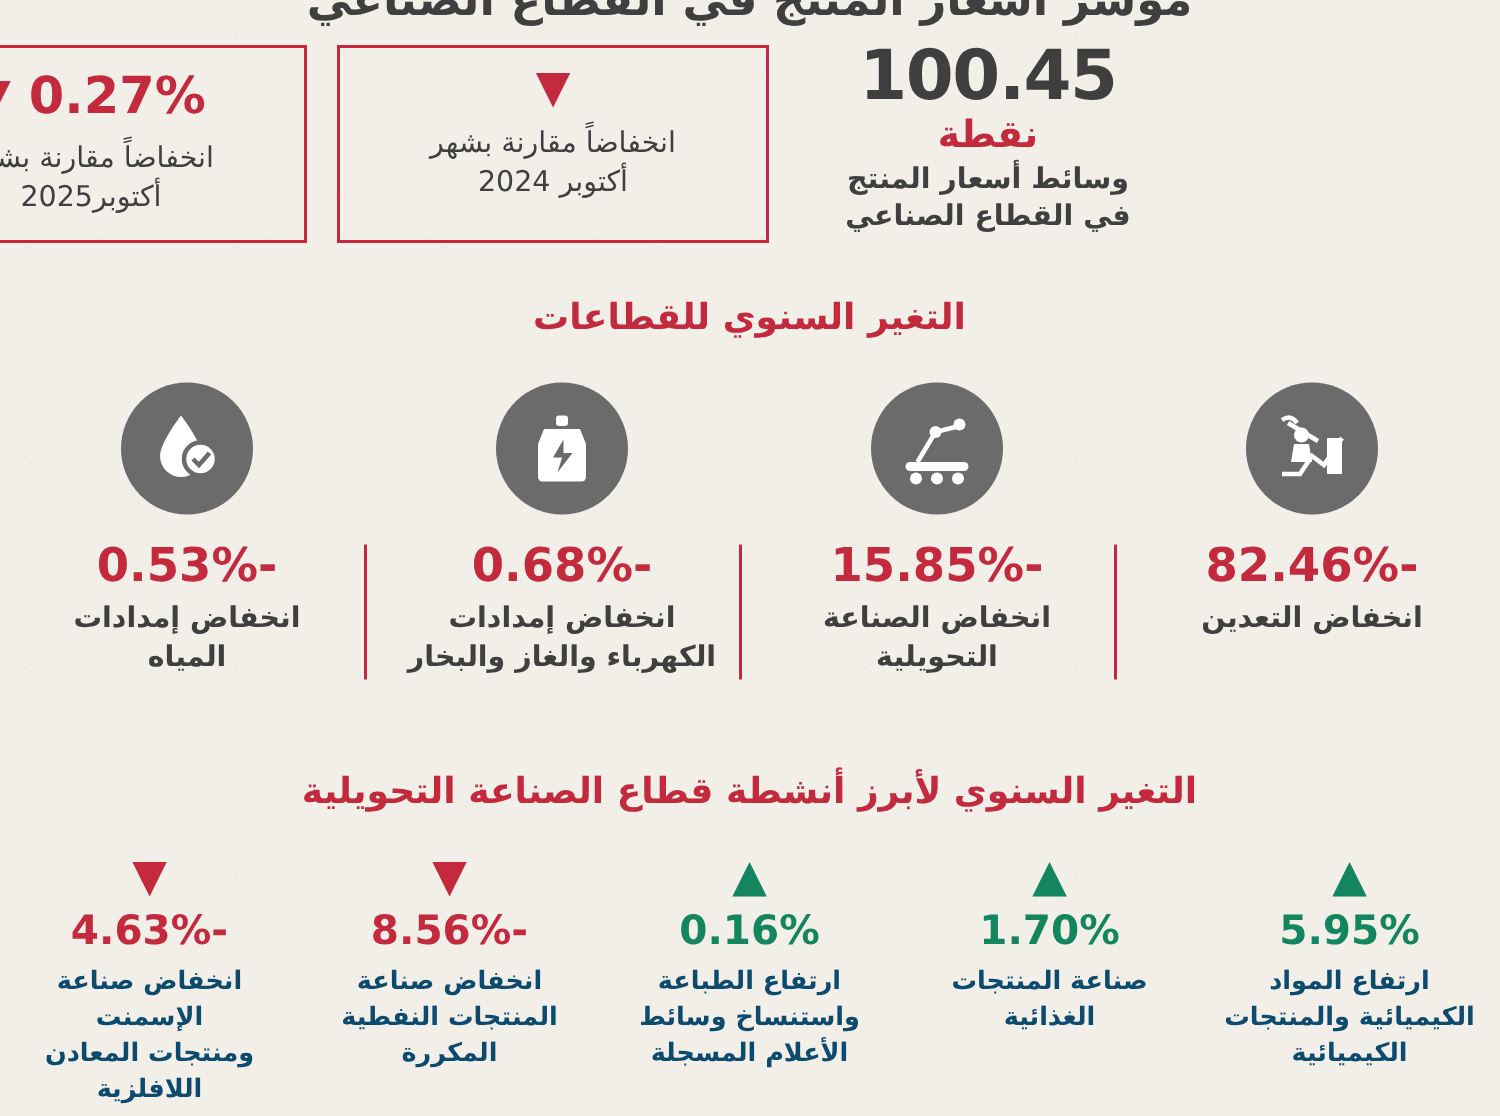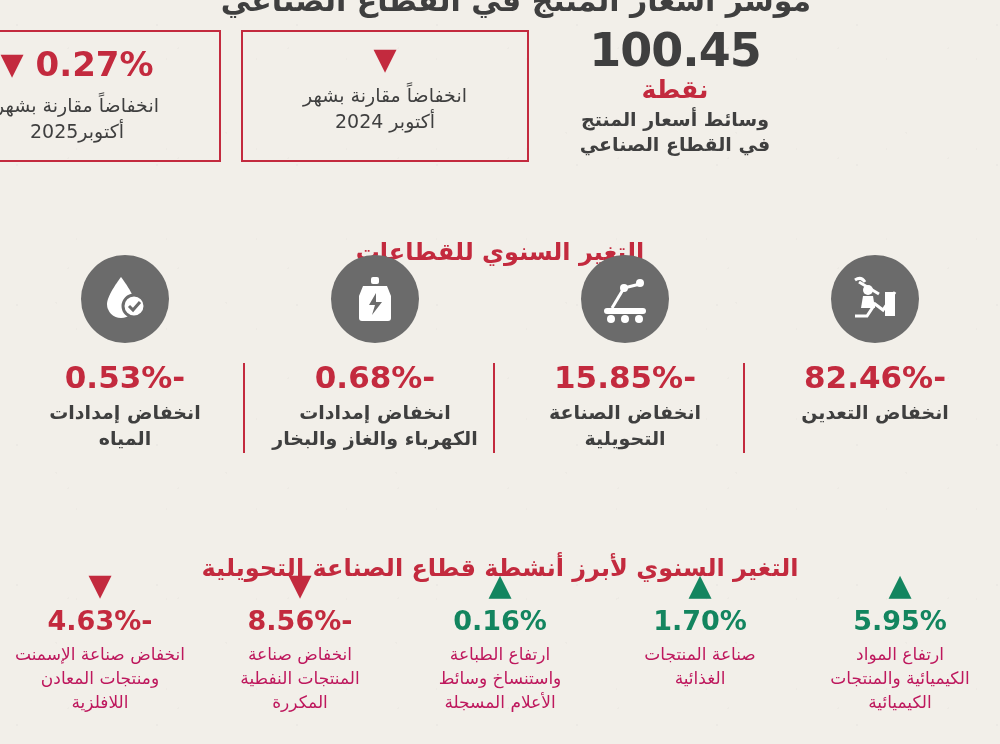--- a/index.html
+++ b/index.html
@@ -17,21 +17,21 @@
       radial-gradient(circle at 33% 78%, rgba(0,0,0,0.018) 0 1px, transparent 1px),
       radial-gradient(circle at 85% 66%, rgba(0,0,0,0.02) 0 1px, transparent 1px);
     background-size: 140px 140px, 110px 110px, 170px 170px, 90px 90px;
   }
 
   .crimson { color: #c32a3e; }
   .green   { color: #13855f; }
 
   
   .top-band {
-    position: absolute; top: 0; left: 16px; width: 801px; height: 182px;
+    position: absolute; top: 0; left: 0; width: 801px; height: 182px;
     display: flex; flex-direction: row-reverse; align-items: flex-start;
   }
   .headline-strip {
     position: absolute; top: 0; left: 0; width: 1000px; height: 18px;
     overflow: hidden; text-align: center;
   }
   .headline-strip span {
     display: block; font-size: 30px; font-weight: bold; color: #3f3f3f;
     line-height: 30px; margin-top: -14px;
   }
@@ -63,21 +63,21 @@
   .change-pct { font-size: 34px; font-weight: bold; color: #c32a3e; line-height: 40px; }
   .arrow-glyph { font-size: 30px; line-height: 30px; font-weight: bold; }
   .change-desc {
     font-size: 19px; font-weight: normal; color: #3f3f3f;
     line-height: 26px; margin-top: 8px;
   }
 
   
   .section-title {
     position: absolute; width: 1000px; text-align: center;
-    font-size: 24px; font-weight: bold; color: #c32a3e; margin-top: 41px;
+    font-size: 24px; font-weight: bold; color: #c32a3e;
   }
   .section-title.sec-1 { top: 197px; }
   .section-title.sec-2 { top: 512px; line-height: 30px; }
 
   
   .sectors {
     position: absolute; top: 255px; left: 0; width: 1000px; height: 230px;
     display: flex; flex-direction: row; justify-content: space-around; align-items: flex-start;
   }
   .sector {
@@ -101,21 +101,21 @@
   }
 
   
   .activities {
     position: absolute; top: 568px; left: 0; width: 1000px; height: 176px;
     display: flex; flex-direction: row; justify-content: space-around; align-items: flex-start;
   }
   .activity { width: 190px; text-align: center; }
   .act-arrow { height: 34px; font-size: 30px; font-weight: bold; line-height: 34px; }
   .act-pct { font-size: 27px; font-weight: bold; line-height: 34px; margin-top: 2px; }
-  .act-label { font-size: 17px; font-weight: normal; color: #be185d; line-height: 24px; margin-top: 4px; }
+  .act-label { font-size: 17px; font-weight: bold; color: #0c4a6e; line-height: 24px; margin-top: 4px; }
 </style>
 </head>
 <body>
 
 <div class="top-band">
 
   <div class="headline-strip">
     <span>مؤشر أسعار المنتج في القطاع الصناعي</span>
   </div>
 

